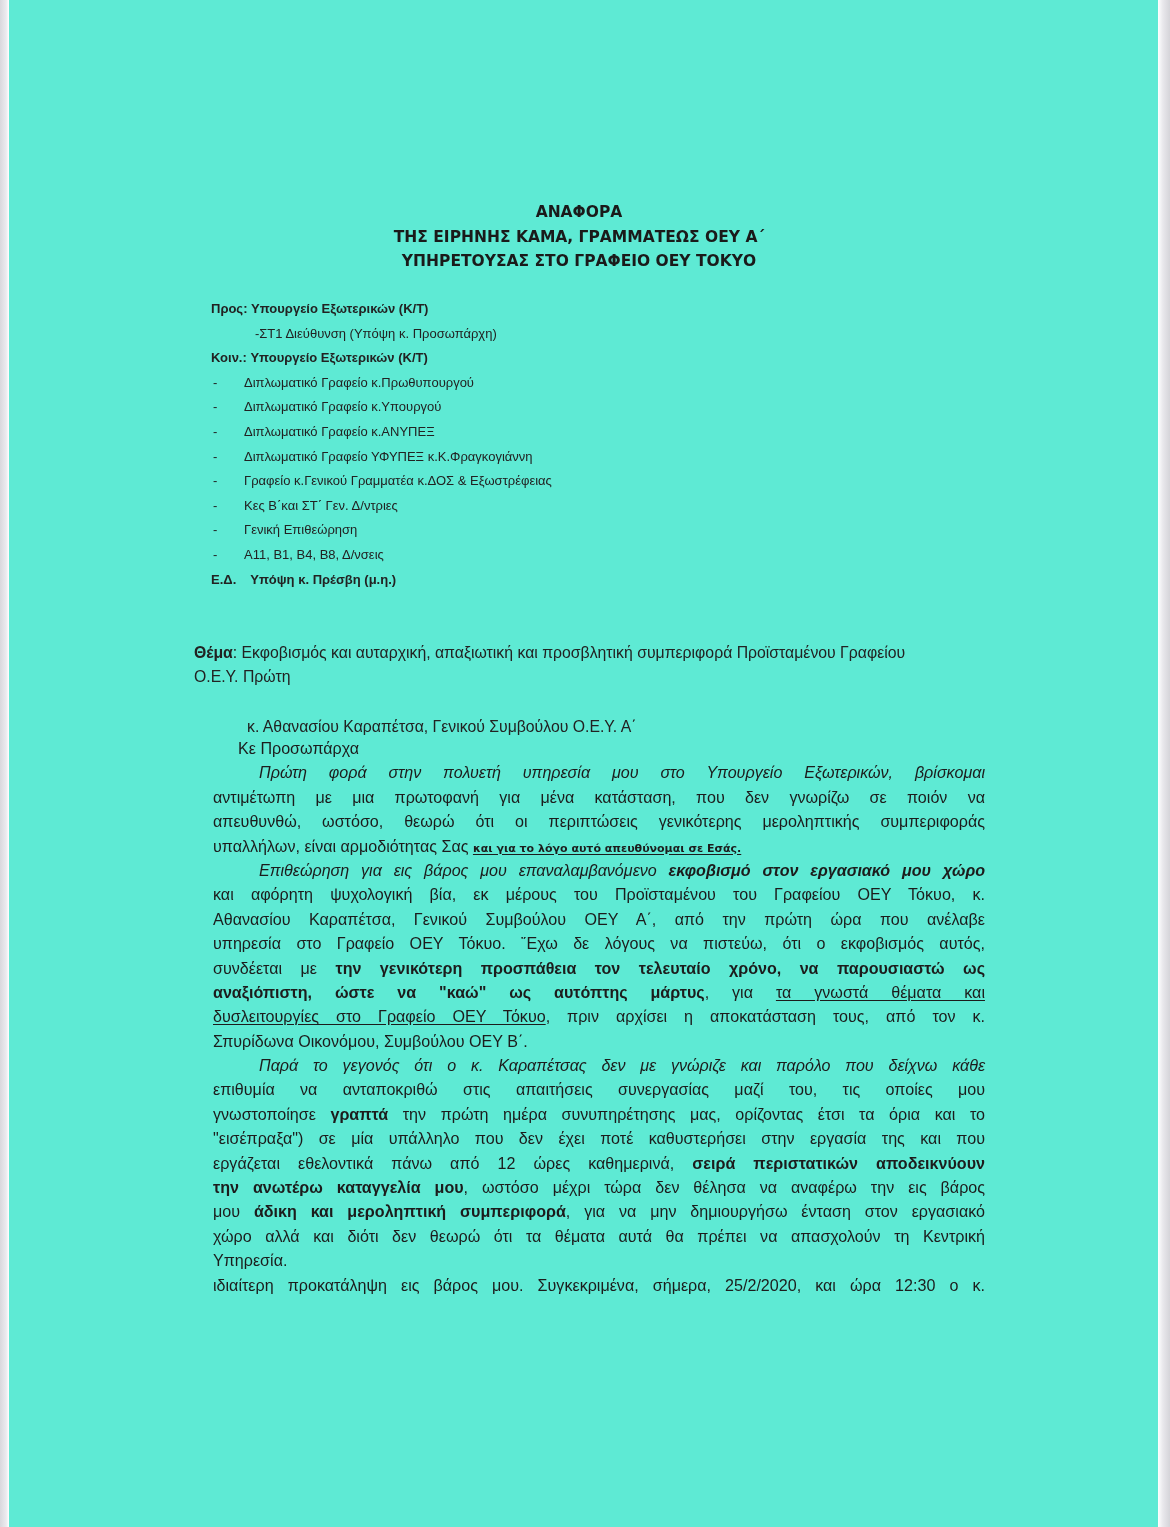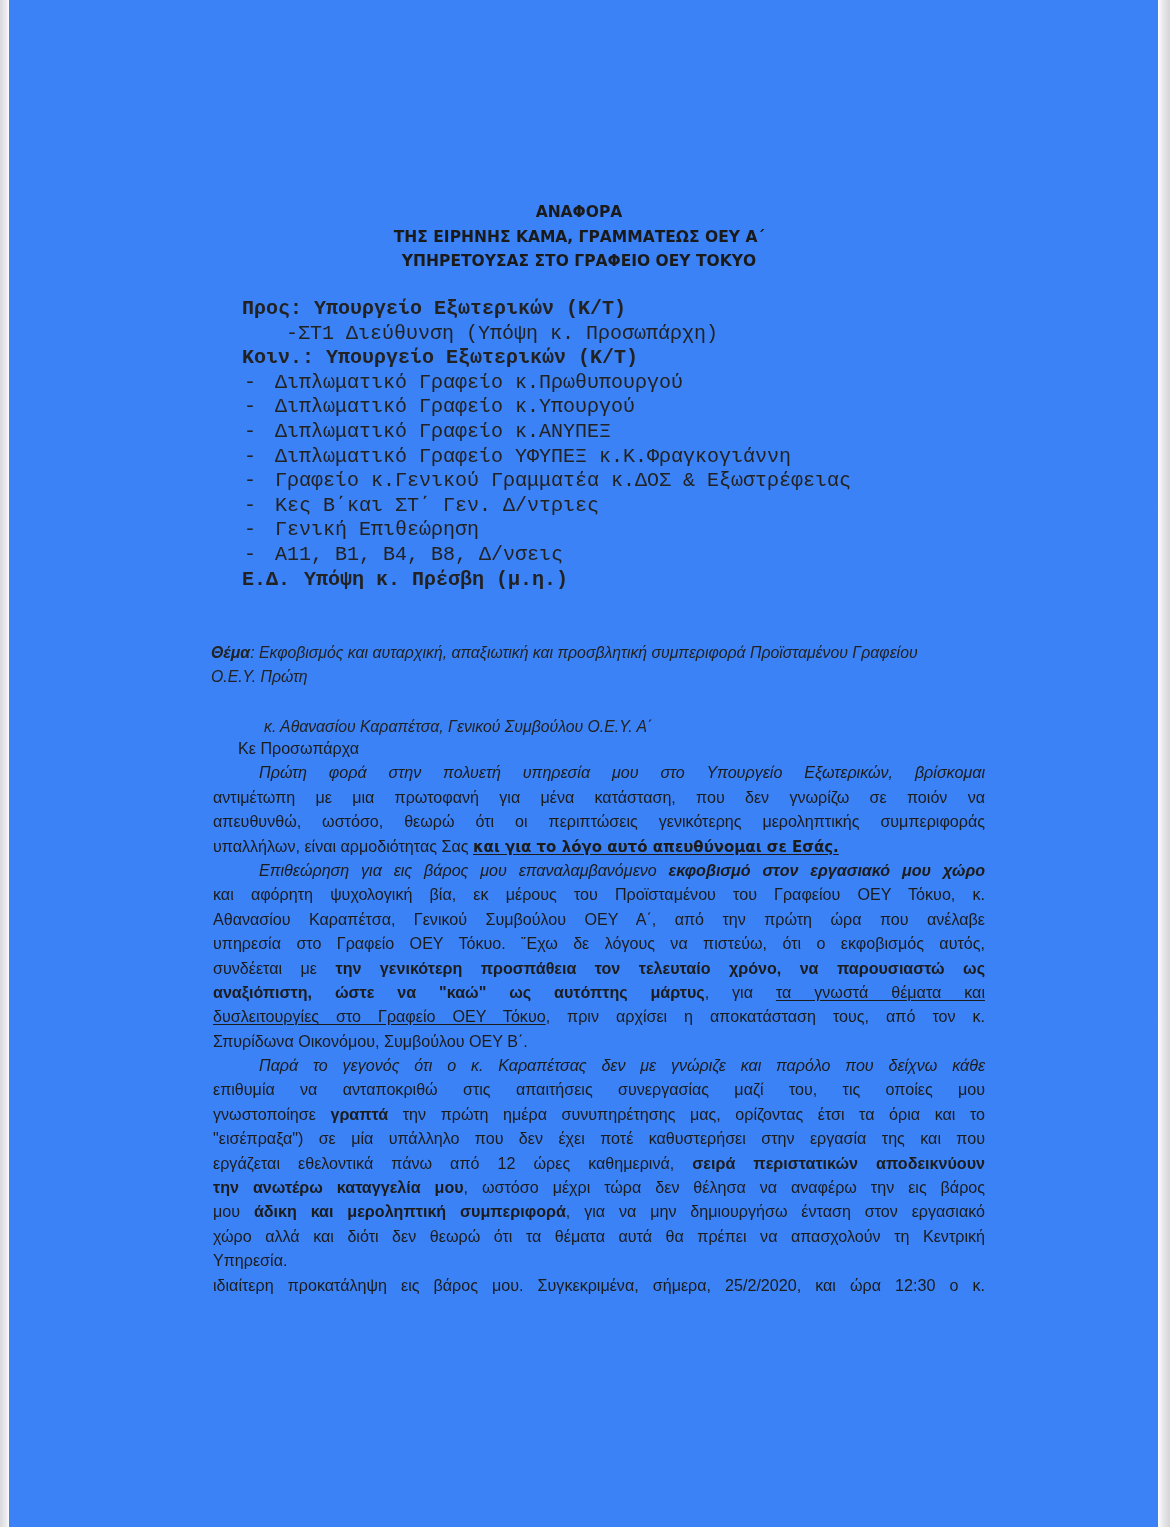--- a/index.html
+++ b/index.html
@@ -12,34 +12,33 @@
   .edge-left {
     position: absolute; left: 0; top: 0; width: 9px; height: 1527px;
     background: linear-gradient(to right, #d9d8dd, #ecebef 70%, #ffffff);
   }
   .edge-right {
     position: absolute; right: 0; top: 0; width: 12px; height: 1527px;
     background: linear-gradient(to left, #d5d4d9, #e9e8ec 60%, #ffffff);
   }
   .page {
     position: absolute; left: 9px; top: 0; width: 1149px; height: 1527px;
-    background: #3b82f6;
+    background: #5eead4;
   }
   .sans { font-family: "DejaVu Sans", sans-serif; }
 
   .title-block {
     position: absolute; left: 0; top: 200px; width: 1200px; text-align: center;
     font-family: "DejaVu Sans", sans-serif; font-weight: bold; font-size: 15.5px;
     line-height: 24.5px; color: #1a1a1a;
   }
   .addr {
     position: absolute; left: 211px; top: 297px; width: 700px;
-    font-family: Liberation Mono, monospace; font-size: 20px; line-height: 24.6px;
+    font-family: Liberation Sans, sans-serif; font-size: 13px; line-height: 24.6px;
     color: #222;
-    margin-left: 31px;
   }
   .addr .line { white-space: nowrap; height: 24.6px; }
   .addr .b { font-weight: bold; }
   .addr .indent { padding-left: 44px; }
   .addr .dash { display: inline-block; width: 31px; padding-left: 2px; }
   .addr .ed-gap { display: inline-block; width: 14px; }
 
   .subject {
     position: absolute; left: 211px; top: 641px; width: 870px;
     font-family: "Liberation Sans", sans-serif; font-size: 15.8px; line-height: 23.5px;
@@ -94,33 +93,33 @@
     <div class="line"><span class="dash">-</span><span>Διπλωματικό Γραφείο ΥΦΥΠΕΞ κ.Κ.Φραγκογιάννη</span></div>
     <div class="line"><span class="dash">-</span><span>Γραφείο κ.Γενικού Γραμματέα κ.ΔΟΣ &amp; Εξωστρέφειας</span></div>
     <div class="line"><span class="dash">-</span><span>Κες Β΄και ΣΤ΄ Γεν. Δ/ντριες</span></div>
     <div class="line"><span class="dash">-</span><span>Γενική Επιθεώρηση</span></div>
     <div class="line"><span class="dash">-</span><span>Α11, Β1, Β4, Β8, Δ/νσεις</span></div>
     <div class="line b">
       <span>Ε.Δ.</span><span class="ed-gap"></span><span>Υπόψη κ. Πρέσβη (μ.η.)</span>
     </div>
   </div>
 
-  <div class="subject" style="left:202px;font-style:italic;">
+  <div class="subject" style="left:185px;">
     <div class="line"><span class="b">Θέμα</span><span>:</span><span> Εκφοβισμός και αυταρχική, απαξιωτική και προσβλητική συμπεριφορά Προϊσταμένου Γραφείου</span></div>
     <div class="line">Ο.Ε.Υ. Πρώτη</div>
     <div class="line indent">κ. Αθανασίου Καραπέτσα, Γενικού Συμβούλου Ο.Ε.Υ. Α΄</div>
   </div>
 
   <div class="body-text" style="left:204px;">
     <div class="line salute">Κε Προσωπάρχα</div>
 
     <div class="line pi">Πρώτη φορά στην πολυετή υπηρεσία μου στο Υπουργείο Εξωτερικών, βρίσκομαι</div>
     <div class="line">αντιμέτωπη με μια πρωτοφανή για μένα κατάσταση, που δεν γνωρίζω σε ποιόν να</div>
     <div class="line">απευθυνθώ, ωστόσο, θεωρώ ότι οι περιπτώσεις γενικότερης μεροληπτικής συμπεριφοράς</div>
-    <div class="line last"><span>υπαλλήλων, είναι αρμοδιότητας Σας </span><span class="b u sans" style="font-size:15px;margin-top:12px;">και για το λόγο αυτό απευθύνομαι σε Εσάς.</span></div>
+    <div class="line last"><span>υπαλλήλων, είναι αρμοδιότητας Σας </span><span class="b u sans" style="font-size:11px;margin-top:12px;">και για το λόγο αυτό απευθύνομαι σε Εσάς.</span></div>
 
     <div class="line pi"><span>Επιθεώρηση για εις βάρος μου επαναλαμβανόμενο </span><span class="b">εκφοβισμό στον εργασιακό μου χώρο</span></div>
     <div class="line">και αφόρητη ψυχολογική βία, εκ μέρους του Προϊσταμένου του Γραφείου ΟΕΥ Τόκυο, κ.</div>
     <div class="line">Αθανασίου Καραπέτσα, Γενικού Συμβούλου ΟΕΥ Α΄, από την πρώτη ώρα που ανέλαβε</div>
     <div class="line">υπηρεσία στο Γραφείο ΟΕΥ Τόκυο. ῎Εχω δε λόγους να πιστεύω, ότι ο εκφοβισμός αυτός,</div>
     <div class="line"><span>συνδέεται με </span><span class="b">την γενικότερη προσπάθεια τον τελευταίο χρόνο, να παρουσιαστώ ως</span></div>
     <div class="line"><span class="b">αναξιόπιστη, ώστε να "καώ" ως αυτόπτης μάρτυς</span><span>, για </span><span class="u">τα γνωστά θέματα και</span></div>
     <div class="line"><span class="u">δυσλειτουργίες στο Γραφείο ΟΕΥ Τόκυο</span><span>, πριν αρχίσει η αποκατάσταση τους, από τον  κ.</span></div>
     <div class="line last">Σπυρίδωνα Οικονόμου, Συμβούλου ΟΕΥ Β΄.</div>
 

